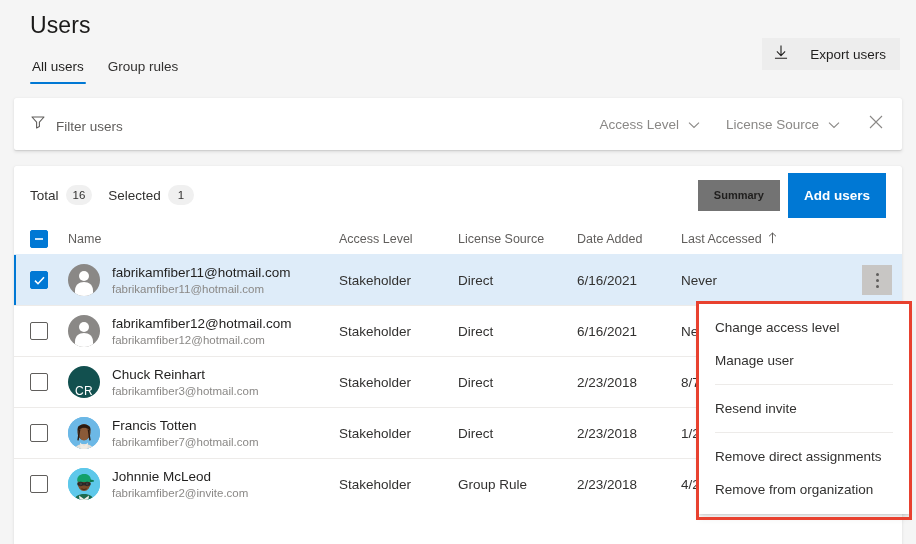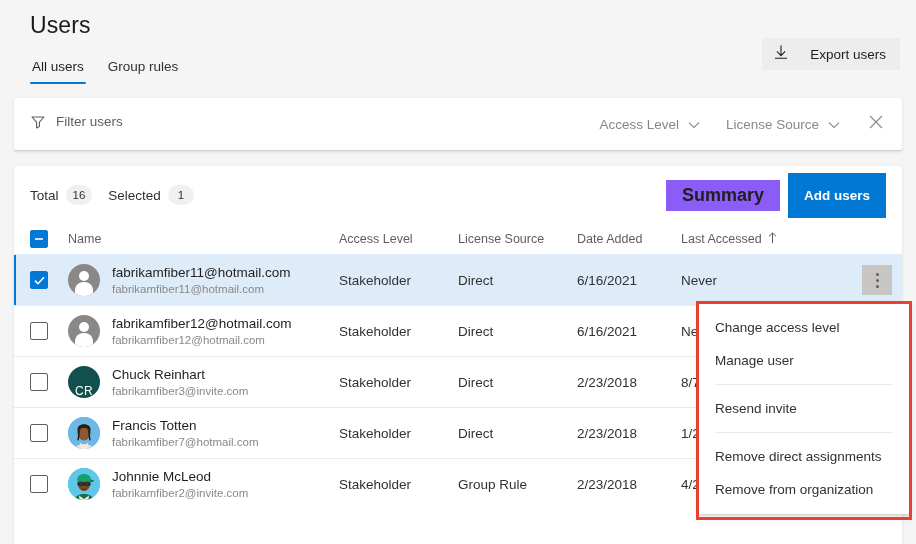--- a/index.html
+++ b/index.html
@@ -43,21 +43,21 @@
   
   .card {
     background: #ffffff;
     box-shadow: 0 1.2px 3.6px rgba(0,0,0,.10), 0 0.3px 0.9px rgba(0,0,0,.08);
     border-radius: 2px;
   }
   .filter-card {
     position: absolute; left: 14px; top: 98px; width: 888px; height: 52px;
     display: flex; align-items: center;
   }
-  .filter-left { display: flex; align-items: flex-start; gap: 10px; padding-left: 16px; flex: 1; }
+  .filter-left { display: flex; align-items: flex-end; gap: 10px; padding-left: 16px; flex: 1; }
   .filter-placeholder { font-size: 13.5px; color: #605e5c; }
   .filter-right { display: flex; align-items: center; gap: 26px; padding-right: 18px; }
   .filter-drop {
     display: flex; align-items: center; gap: 9px; font-size: 13.5px;
     color: #8a8886; cursor: pointer;
   }
   .clear-filter { cursor: pointer; display: flex; align-items: center; padding-left: 2px; }
 
   .grid-card {
     position: absolute; left: 14px; top: 166px; width: 888px; height: 380px;
@@ -71,22 +71,22 @@
   .counts { display: flex; align-items: center; gap: 16px; }
   .count-group { display: flex; align-items: center; gap: 7px; text-align: center; }
   .count-label { font-size: 13.5px; color: #323130; }
   .count-pill {
     min-width: 26px; height: 20px; border-radius: 10px; background: #f0f0f0;
     display: inline-flex; align-items: center; justify-content: center;
     font-size: 11.5px; color: #323130; padding: 0 7px;
   }
   .toolbar-actions { margin-left: auto; display: flex; align-items: center; gap: 8px; }
   .btn-secondary {
-    height: 31px; background: #8b5cf6; border: none; padding: 0 16px;
-    font-size: 18px; color: #201f1e; cursor: pointer; font-weight: 600;
+    height: 31px; background: #737373; border: none; padding: 0 16px;
+    font-size: 11px; color: #201f1e; cursor: pointer; font-weight: 600;
     font-family: "Liberation Sans", sans-serif;
   }
   .btn-primary {
     height: 45px; background: #0078d4; border: none; padding: 0 16px;
     font-size: 13.5px; color: #ffffff; cursor: pointer; font-weight: 600;
     font-family: "Liberation Sans", sans-serif;
   }
 
   
   .tbl { width: 100%; }
@@ -323,21 +323,21 @@
       <div class="trow">
         <div class="c-check">
           <span class="cb"></span>
         </div>
         <div class="c-name">
           <span class="avatar" style="background:#12504f;">
             <span class="avatar-initials">CR</span>
           </span>
           <span class="name-block">
             <span class="name-primary">Chuck Reinhart</span>
-            <span class="name-secondary">fabrikamfiber3@invite.com</span>
+            <span class="name-secondary">fabrikamfiber3@hotmail.com</span>
           </span>
         </div>
         <div class="c-access cell-text">Stakeholder</div>
         <div class="c-lic cell-text">Direct</div>
         <div class="c-date cell-text">2/23/2018</div>
         <div class="c-last cell-text">8/7</div>
       </div>
 
       <div class="trow">
         <div class="c-check">

